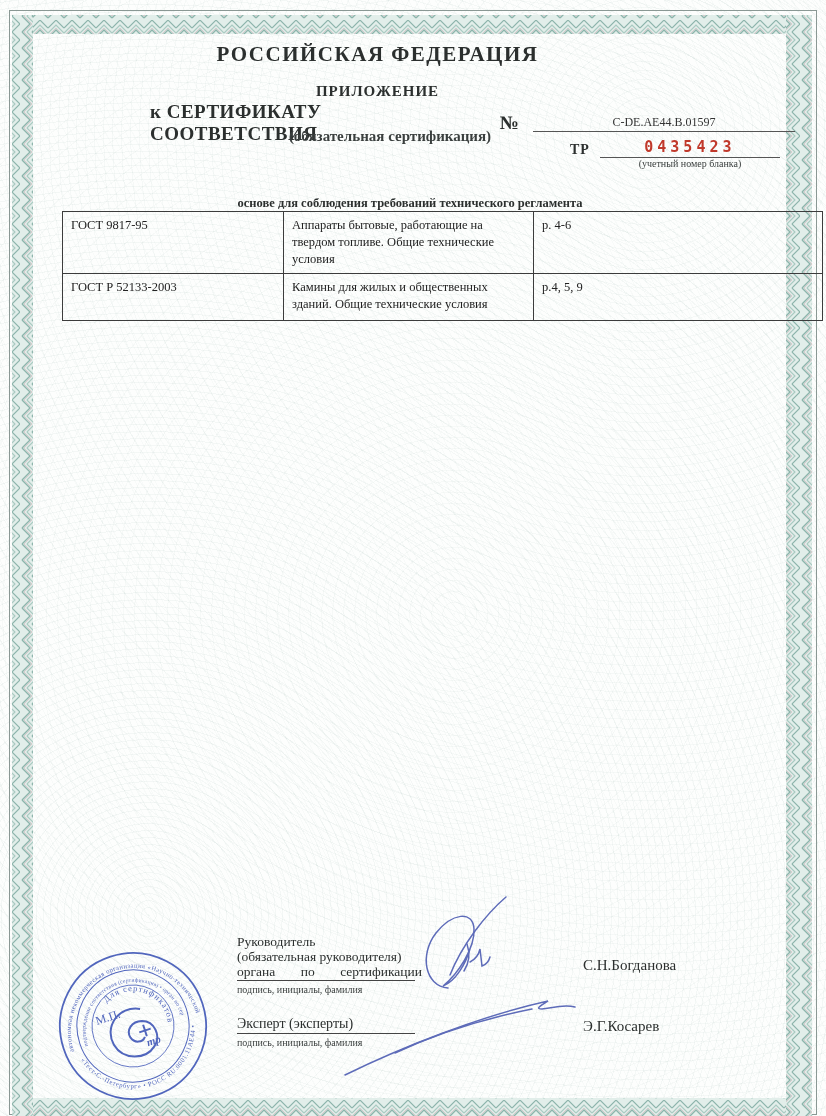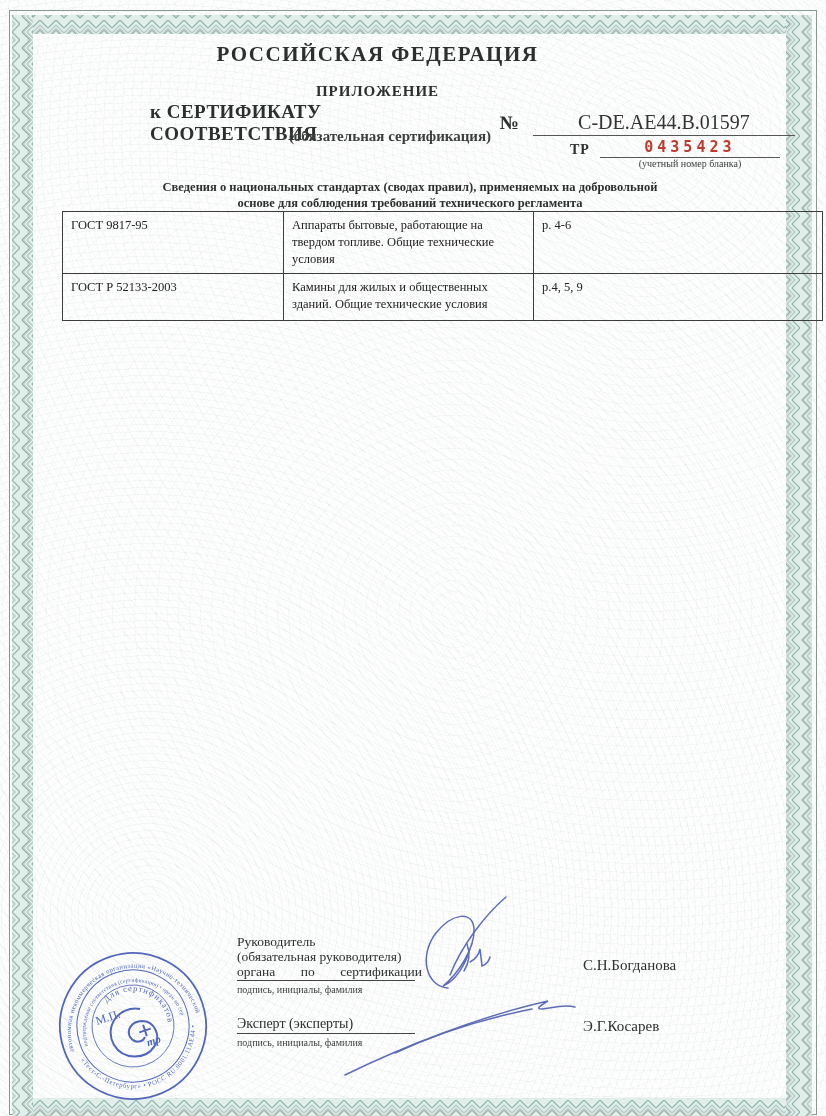--- a/index.html
+++ b/index.html
@@ -18,21 +18,21 @@
   }
   .abs{position:absolute;}
   .ctr{text-align:center;}
   
   .country-title{left:55px;top:42px;width:645px;font-size:21px;font-weight:bold;letter-spacing:1.5px;color:#2b2f2e;}
   .doc-type{left:55px;top:83px;width:645px;font-size:15px;font-weight:bold;letter-spacing:1px;color:#2b2f2e;}
   .cert-row{left:150px;top:101px;width:645px;display:flex;align-items:center;}
   .cert-label{font-size:19px;font-weight:bold;letter-spacing:0.5px;color:#2b2f2e;}
   .num-sign{font-size:19px;font-weight:bold;margin-left:18px;color:#2b2f2e;}
   .cert-number-box{margin-left:14px;width:272px;text-align:center;border-bottom:1px solid #555;
-    font-size:20px;padding-bottom:1px;color:#333;}
+    font-size:12px;padding-bottom:1px;color:#333;}
   .cert-kind{left:100px;top:128px;width:580px;font-size:15px;font-weight:bold;color:#3a3f3e;}
   .tr-row{left:570px;top:138px;display:flex;align-items:flex-end;}
   .tr-label{font-size:14px;font-weight:bold;letter-spacing:1px;color:#2b2f2e;}
   .blank-number-box{margin-left:10px;width:180px;text-align:center;border-bottom:1px solid #555;
     font-family:"DejaVu Sans Mono",monospace;font-size:15px;font-weight:bold;letter-spacing:4px;
     color:#c0392b;padding-bottom:1px;}
   .blank-caption{left:600px;top:158px;width:180px;text-align:center;font-size:10px;color:#3a3f3e;}
   .intro{left:40px;width:740px;font-size:12.5px;font-weight:bold;color:#2b2f2e;}
   .intro1{top:180px;} .intro2{top:196px;}
   
@@ -93,21 +93,20 @@
     <span class="cert-number-box">C-DE.AE44.B.01597</span>
   </div>
   <div class="abs ctr cert-kind">(обязательная сертификация)</div>
 
   <div class="abs tr-row">
     <span class="tr-label">ТР</span>
     <span class="blank-number-box">0435423</span>
   </div>
   <div class="abs blank-caption">(учетный номер бланка)</div>
 
-  <div class="abs ctr intro intro1">Сведения о национальных стандартах (сводах правил), применяемых на добровольной</div>
   <div class="abs ctr intro intro2">основе для соблюдения требований технического регламента</div>
 
   <table class="std">
     <tbody>
     <tr>
       <td class="c1 r1">ГОСТ 9817-95</td>
       <td class="c2">Аппараты бытовые, работающие на твердом топливе. Общие технические условия</td>
       <td class="c3">р. 4-6</td>
     </tr>
     <tr>

